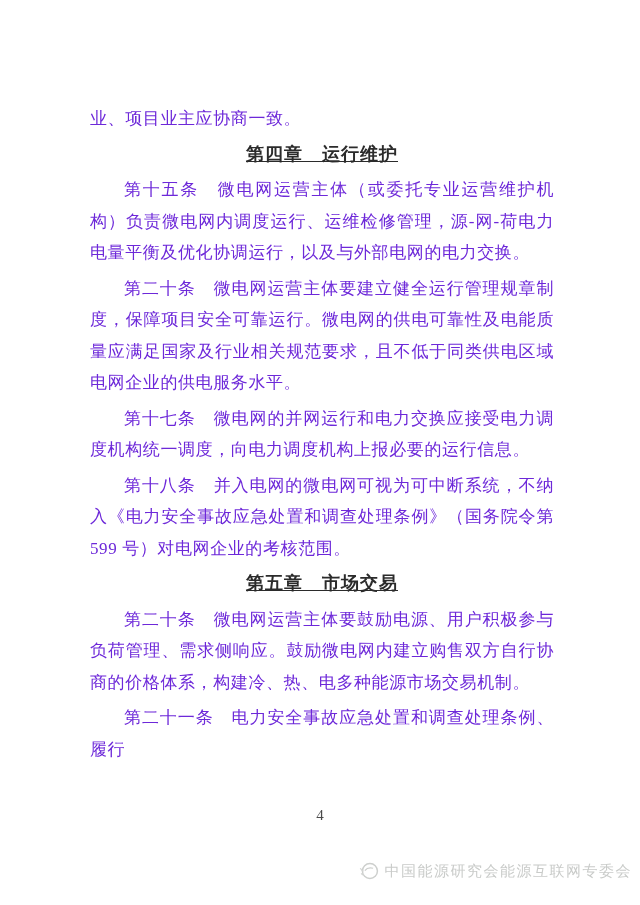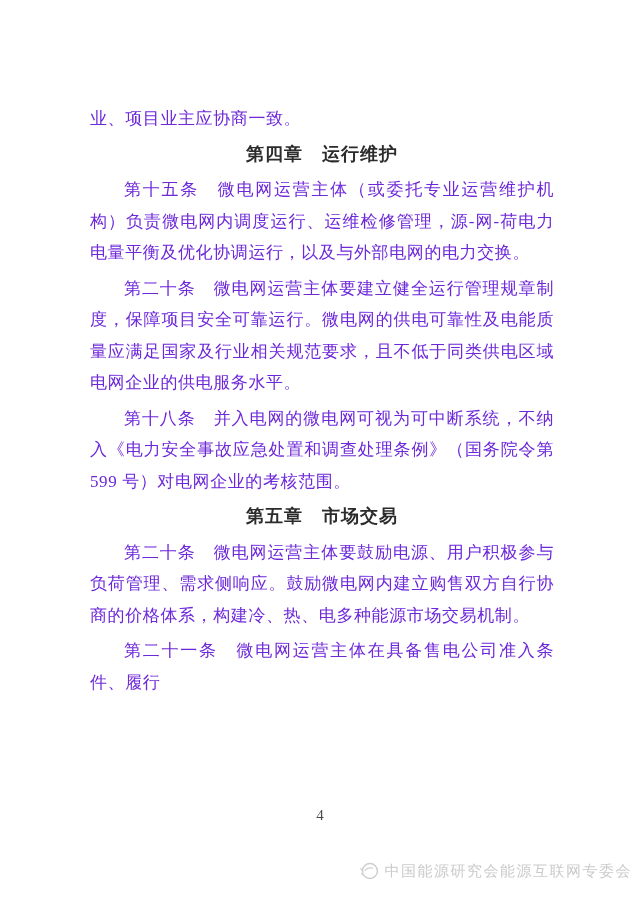--- a/index.html
+++ b/index.html
@@ -41,20 +41,21 @@
   .chapter {
     margin: 4px 0 3px 0;
     font-size: 18px;
     line-height: 31.5px;
     font-weight: bold;
     color: #2b2b2b;
     text-align: center;
     text-indent: 0;
     letter-spacing: 1px;
     font-family: "Liberation Sans", sans-serif;
+    text-decoration: underline;
   }
   .page-number {
     position: absolute;
     top: 804px;
     left: 0;
     width: 640px;
     text-align: center;
     font-size: 15px;
     line-height: 22px;
     color: #4a4a4a;
@@ -87,29 +88,30 @@
   <div class="content">
 
     <p class="body-par continuation">业、项目业主应协商一致。</p>
 
     <p class="body-par chapter">第四章　运行维护</p>
 
     <p class="body-par">第十五条　微电网运营主体（或委托专业运营维护机构）负责微电网内调度运行、运维检修管理，源-网-荷电力电量平衡及优化协调运行，以及与外部电网的电力交换。</p>
 
     <p class="body-par">第二十条　微电网运营主体要建立健全运行管理规章制度，保障项目安全可靠运行。微电网的供电可靠性及电能质量应满足国家及行业相关规范要求，且不低于同类供电区域电网企业的供电服务水平。</p>
 
+    <p class="body-par">第十七条　微电网的并网运行和电力交换应接受电力调度机构统一调度，向电力调度机构上报必要的运行信息。</p>
 
     <p class="body-par">第十八条　并入电网的微电网可视为可中断系统，不纳入《电力安全事故应急处置和调查处理条例》（国务院令第 599 号）对电网企业的考核范围。</p>
 
     <p class="body-par chapter">第五章　市场交易</p>
 
 
     <p class="body-par">第二十条　微电网运营主体要鼓励电源、用户积极参与负荷管理、需求侧响应。鼓励微电网内建立购售双方自行协商的价格体系，构建冷、热、电多种能源市场交易机制。</p>
 
-    <p class="body-par">第二十一条　微电网运营主体在具备售电公司准入条件、履行</p>
+    <p class="body-par">第二十一条　电力安全事故应急处置和调查处理条例、履行</p>
 
   </div>
 
   <div class="page-number">4</div>
 
   <div class="footer">
     <svg class="footer-icon" viewBox="0 0 24 24">
       <circle cx="13" cy="12" r="8.2" fill="none" stroke="#cdcfcd" stroke-width="1.6"></circle>
       <path d="M7.5 11.5 q3-4 9-2.5" fill="none" stroke="#cdcfcd" stroke-width="1.4"></path>
       <path d="M2.5 9 q1.5 2.5 3.5 3.2" fill="none" stroke="#d4d6d4" stroke-width="1.4"></path>

